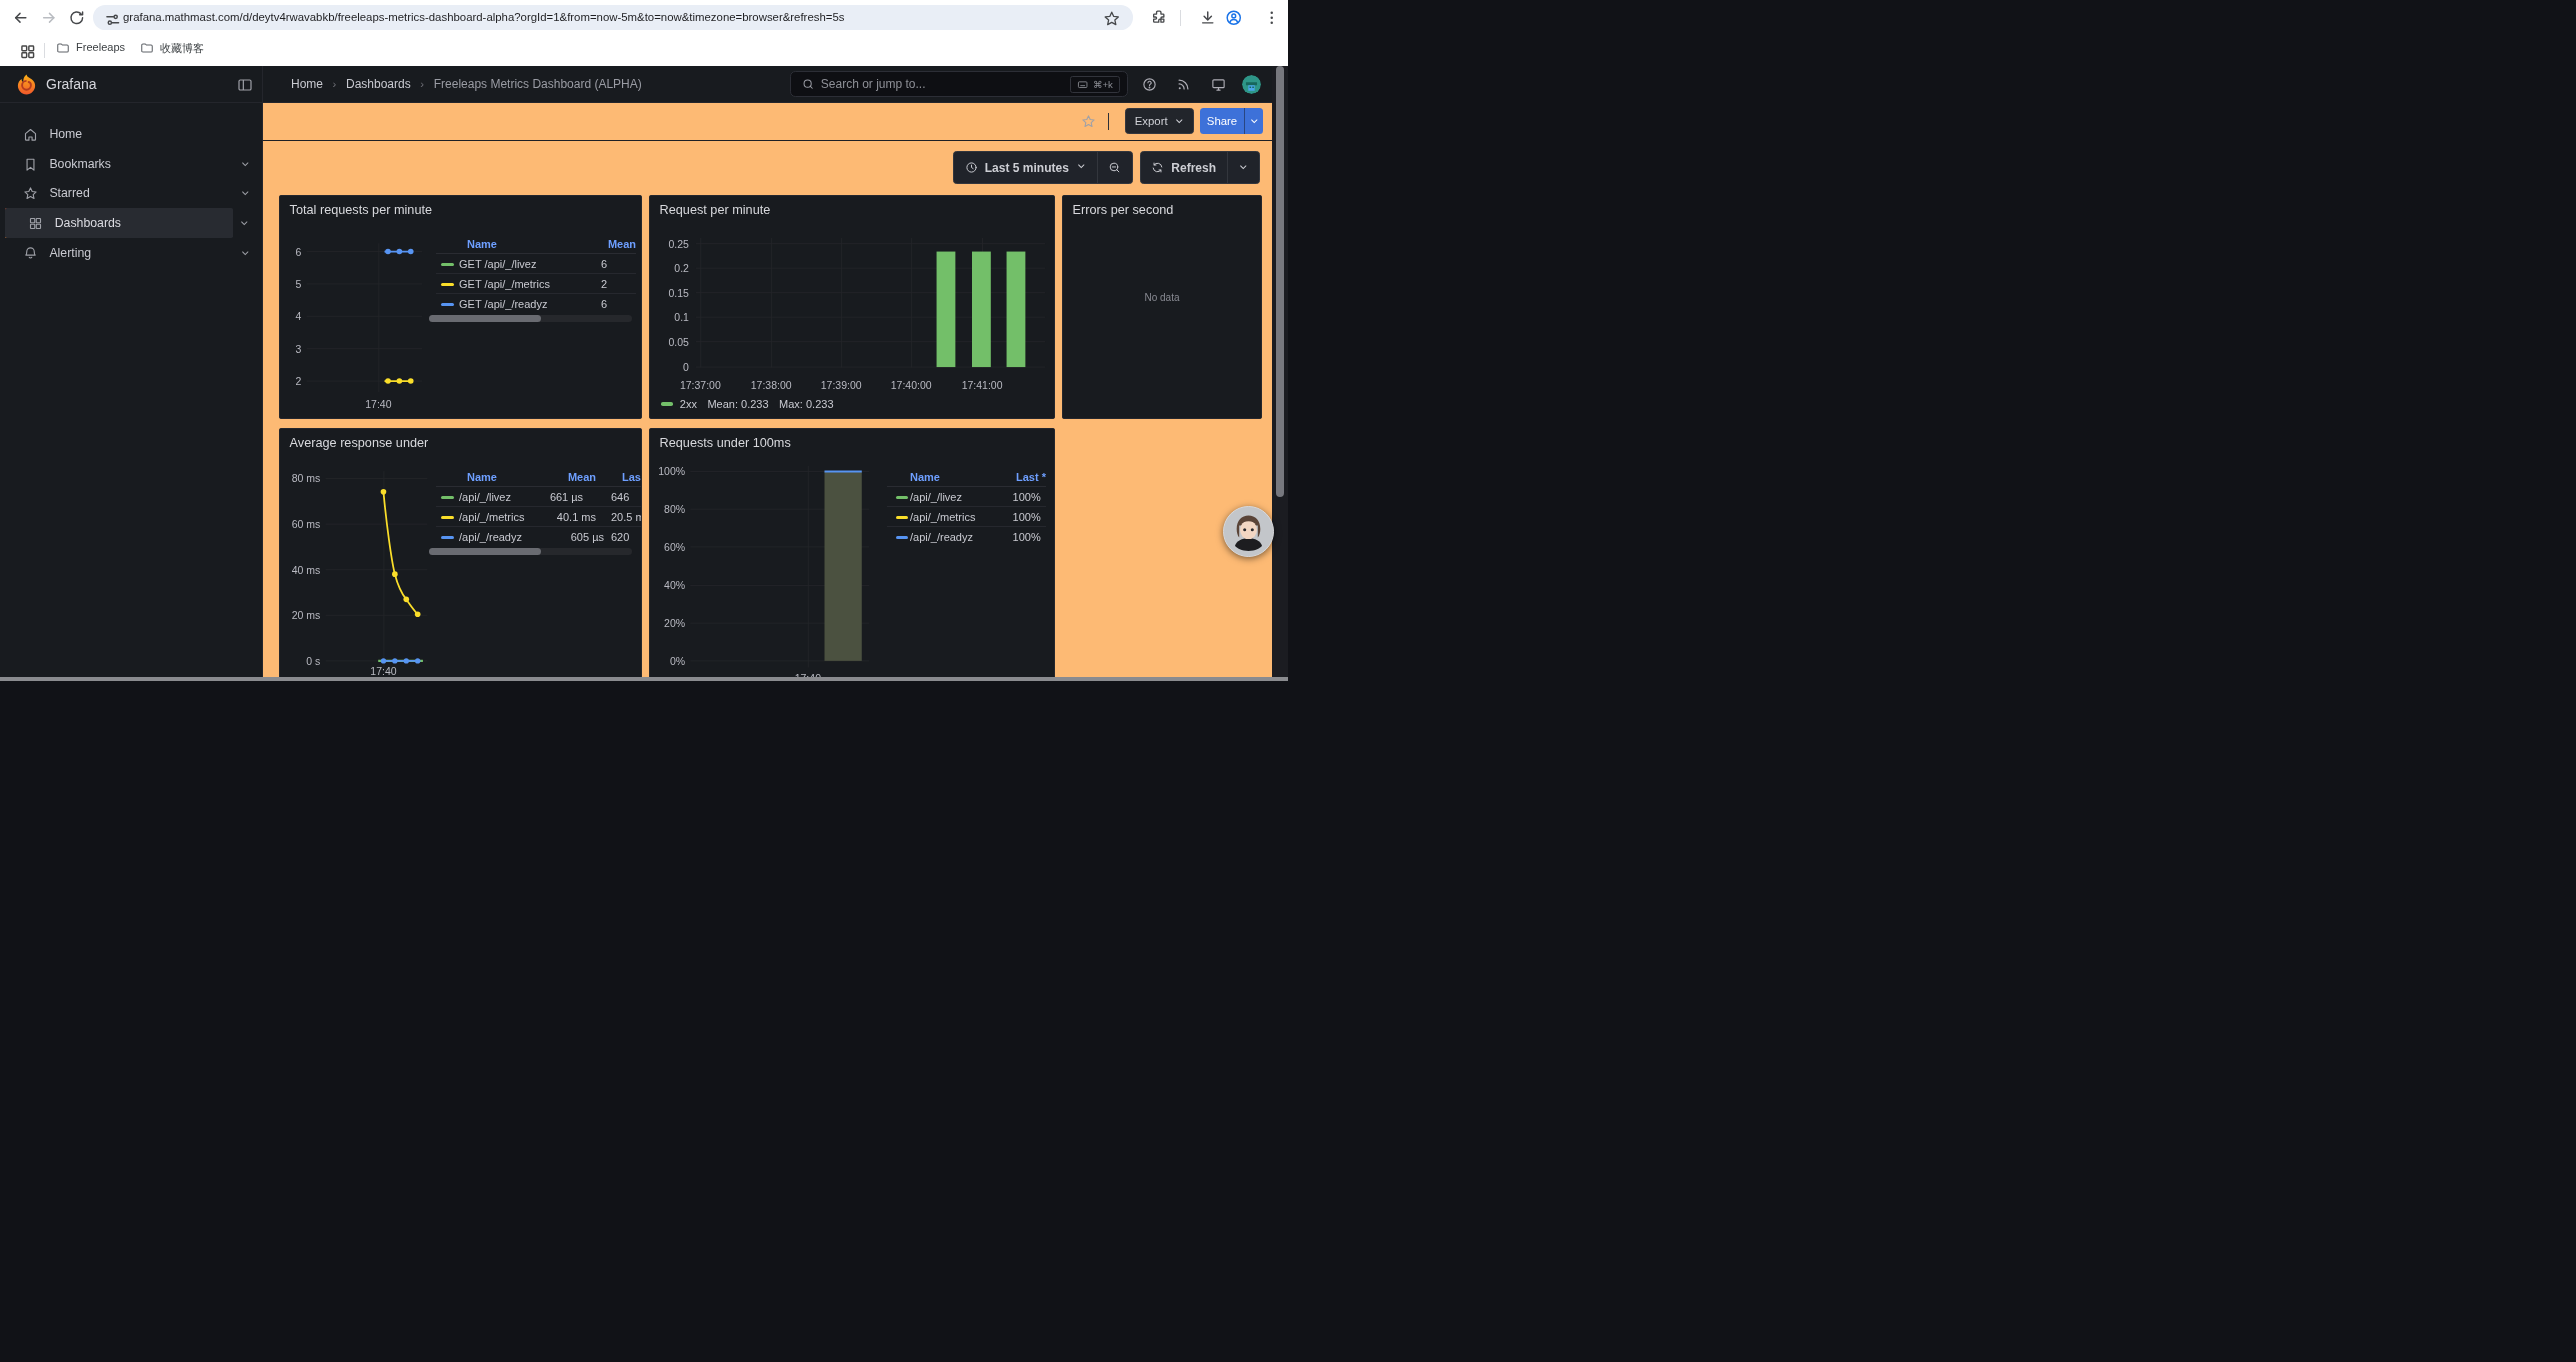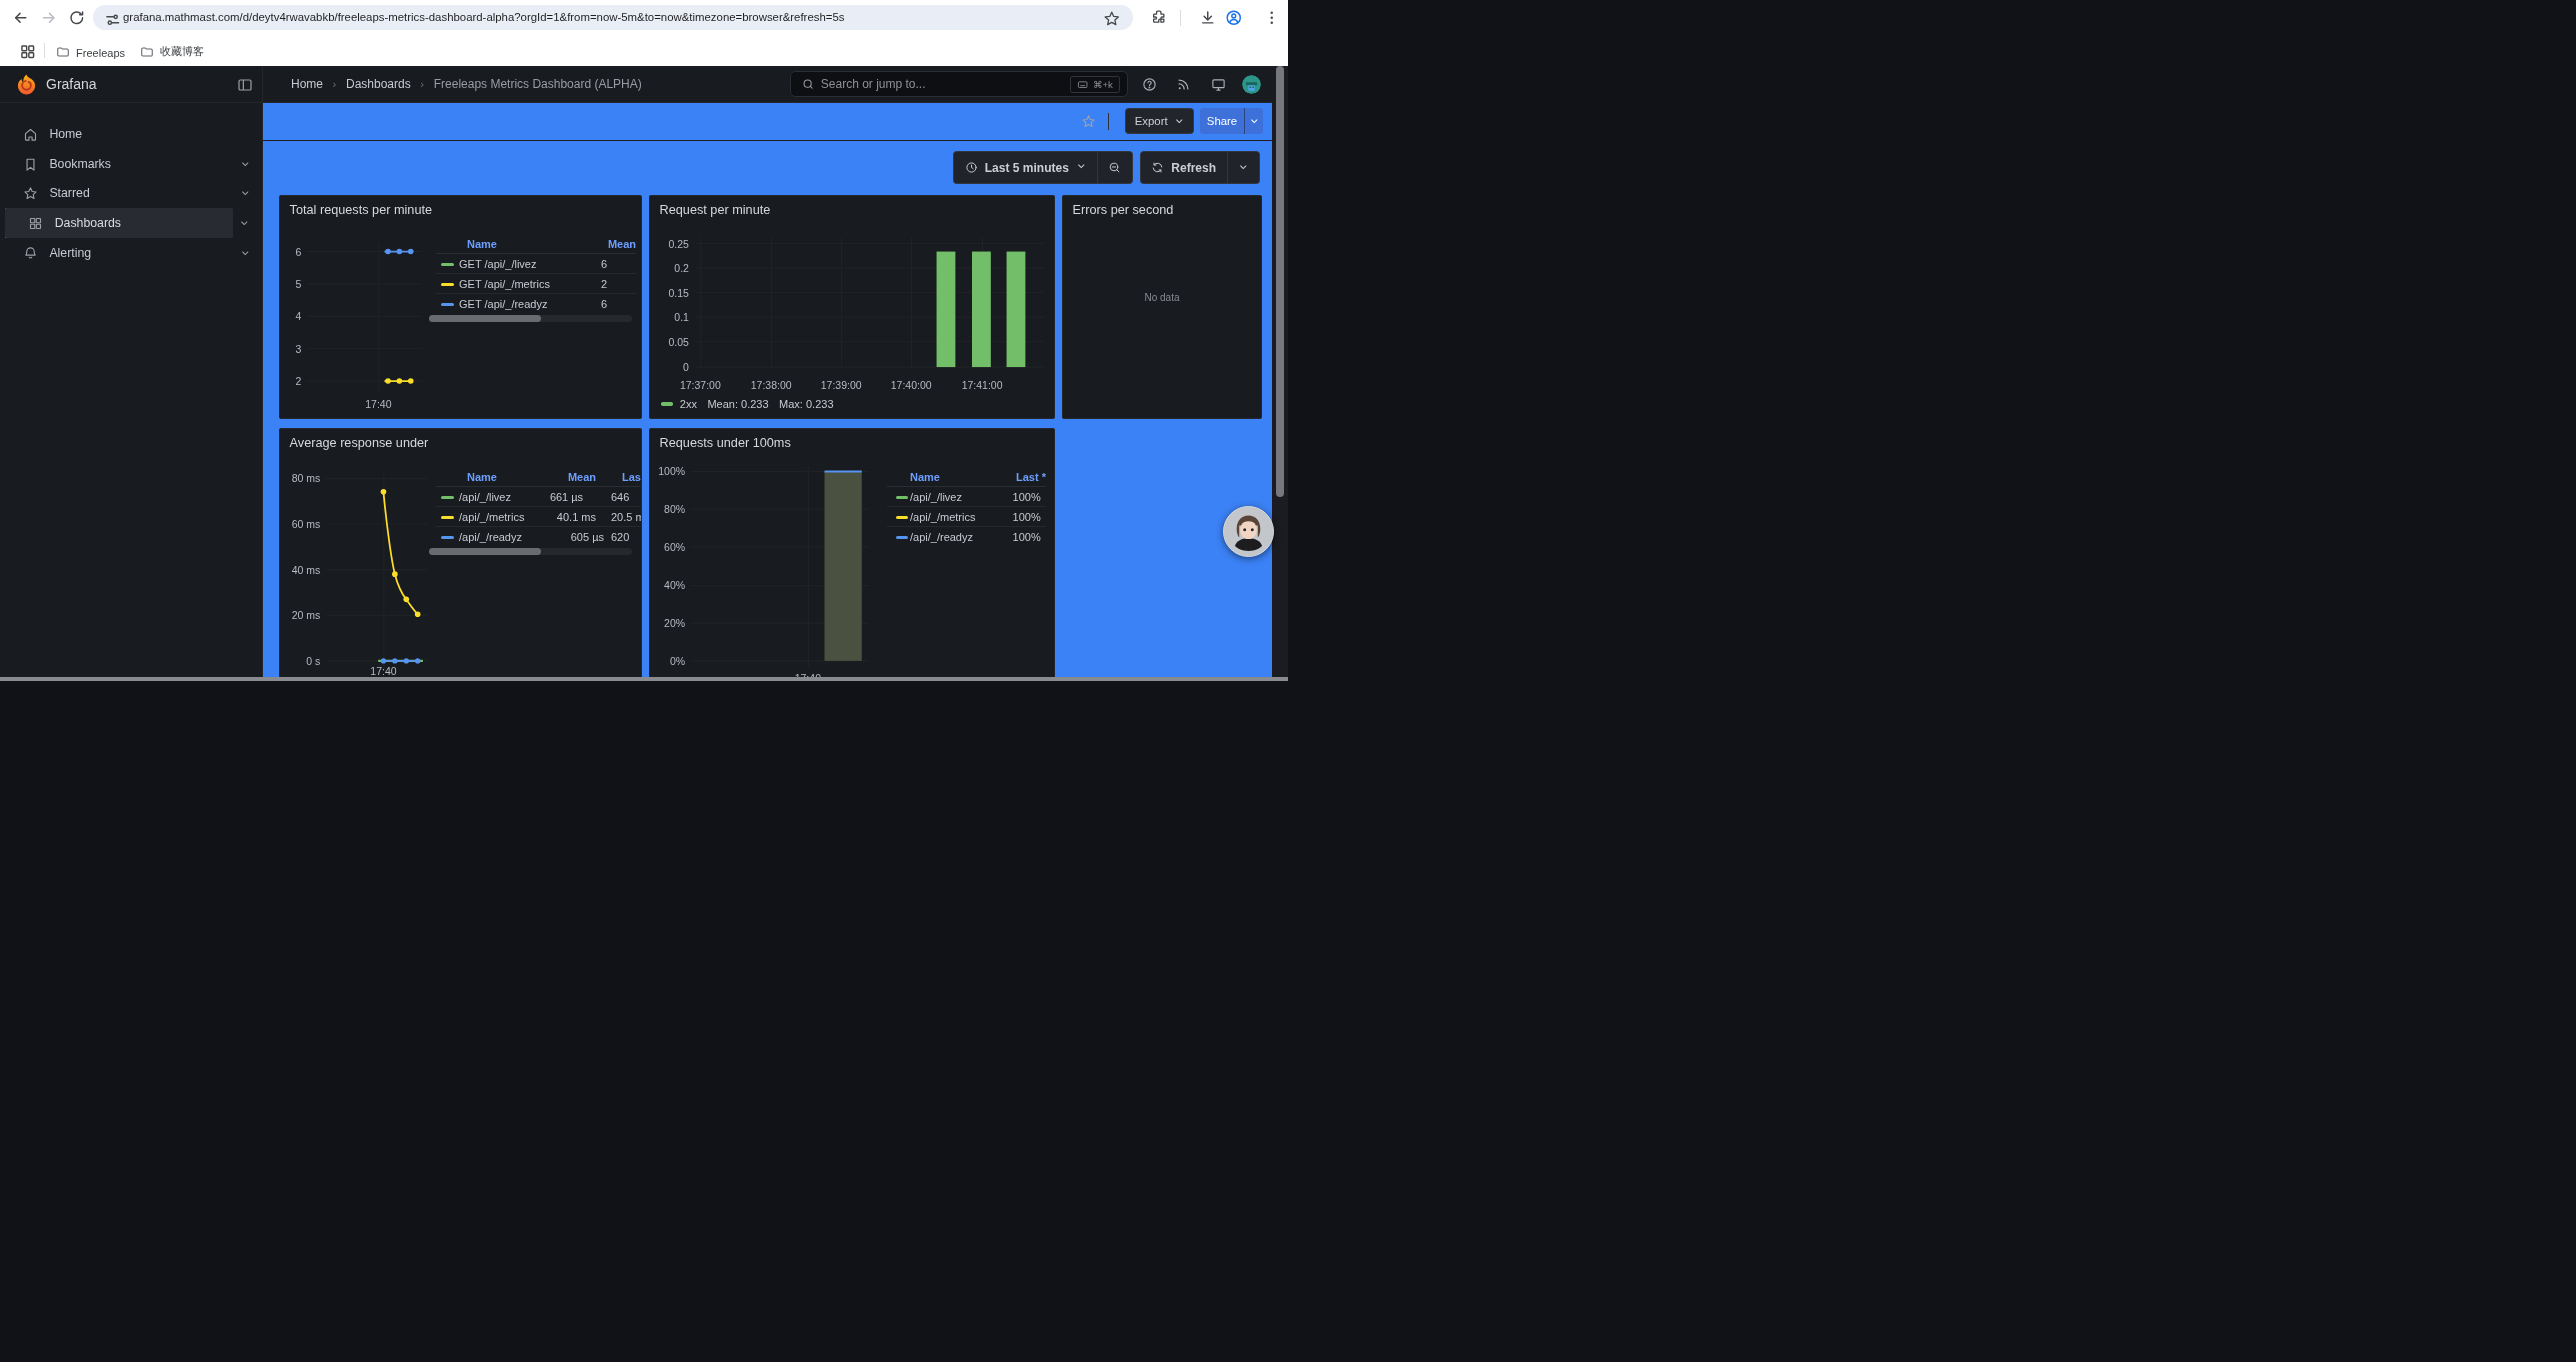--- a/index.html
+++ b/index.html
@@ -7,26 +7,26 @@
   body { font-family:"Liberation Sans", sans-serif; }
   .viewport { position:relative; width:1288px; height:681px; overflow:hidden; background:#111217; }
 
   
   .chrome-toolbar { position:absolute; left:0; top:0; width:1288px; height:35px; background:#ffffff; }
   .nav-ico { position:absolute; top:8.8px; width:17.5px; height:17.5px; color:#46484b; }
   .nav-ico svg { width:17.5px; height:17.5px; display:block; }
   .url-pill { position:absolute; left:93px; top:5.3px; width:1040px; height:24.6px; background:#e9eef6; border-radius:12.3px; display:flex; align-items:center; }
   .url-text { position:absolute; left:30px; top:6.1px; font-size:11.4px; color:#1f1f22; white-space:nowrap; overflow:hidden; max-width:982px; }
   .bookmarks-bar { position:absolute; left:0; top:35px; width:1288px; height:31px; background:#ffffff; }
-  .bm-item { position:absolute; top:6.1px; height:18.4px; display:flex; align-items:flex-end; gap:6.1px; color:#3c4043; font-size:11px; }
+  .bm-item { position:absolute; top:6.1px; height:18.4px; display:flex; align-items:flex-start; gap:6.1px; color:#3c4043; font-size:11px; }
   .bm-item svg { width:14px; height:14px; color:#5f6368; }
   .chrome-div { position:absolute; width:0.9px; background:#dadce0; }
 
   
-  .page { position:absolute; left:0; top:66px; width:1288px; height:616px; background:#3b82f6; overflow:hidden; color:#c9cad1; }
+  .page { position:absolute; left:0; top:66px; width:1288px; height:616px; background:#fdba74; overflow:hidden; color:#c9cad1; }
 
   .gf-header { position:absolute; left:0; top:0; width:1288px; height:37px; background:#181b1f; border-bottom:0.9px solid #24262c; }
   .gf-header-left { position:absolute; left:0; top:0; width:263px; height:37px; border-right:0.9px solid #24262c; }
   .gf-brand { position:absolute; left:46px; top:9.6px; font-size:14px; font-weight:500; color:#d5d6dc; }
   .gf-logo { position:absolute; left:15px; top:7px; width:23px; height:23px; }
   .dock-ico { position:absolute; left:237px; top:10.5px; width:16px; height:16px; color:#9fa1a8; }
   .crumbs { position:absolute; left:291px; top:10.5px; display:flex; gap:9.6px; font-size:12px; align-items:center; white-space:nowrap; }
   .crumb-link { color:#c9cad1; cursor:pointer; }
   .crumb-sep { color:#6f7077; font-size:11.4px; }
   .crumb-cur { color:#9a9ca4; }

